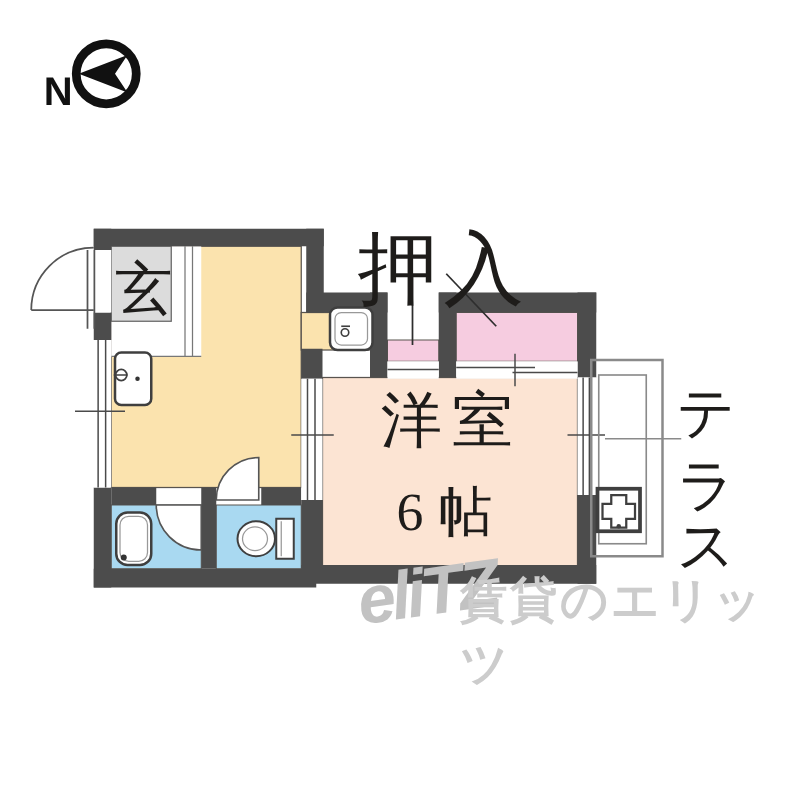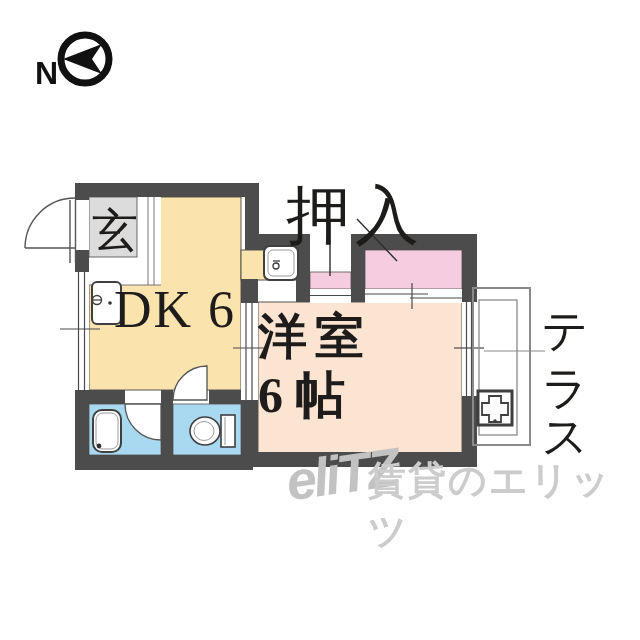--- a/index.html
+++ b/index.html
@@ -8,23 +8,23 @@
     font-family:"Liberation Serif","DejaVu Serif",serif;
   }
   .stage svg{position:absolute;left:0;top:0;}
   .label{
     position:absolute;color:#1e1c1a;white-space:nowrap;
     font-family:"Liberation Serif","DejaVu Serif",serif;
   }
   .lbl-genkan{left:92px;top:200px;font-size:46px;}
   .lbl-dk{left:114px;top:280px;font-size:52px;letter-spacing:2px;}
   .lbl-oshiire{left:286px;top:172px;font-size:64px;letter-spacing:5px;}
-  .lbl-yoshitsu{left:258px;top:308px;width:207px;font-weight:bold;}
+  .lbl-yoshitsu{left:258px;top:308px;width:207px;text-align:center;}
   .lbl-yoshitsu .l1{font-size:49px;letter-spacing:8px;line-height:58px;}
-  .lbl-yoshitsu .l2{font-size:50px;letter-spacing:12px;line-height:58px;}
+  .lbl-yoshitsu .l2{font-size:43px;letter-spacing:12px;line-height:58px;margin-top:16px;}
   .lbl-terrace{
     left:541px;top:284px;font-size:46px;line-height:48px;
     writing-mode:vertical-rl;text-orientation:upright;letter-spacing:2px;
   }
   .wm-logo{
     position:absolute;left:286px;top:443px;font-size:54px;font-weight:bold;font-style:italic;
     letter-spacing:-3px;color:#c2c2c2;transform:rotate(-8deg);
     font-family:"Liberation Sans","DejaVu Sans",sans-serif;
   }
   .wm-text{
@@ -163,21 +163,20 @@
     </g>
 
     <g>
       <text x="35" y="84" font-size="32" font-weight="bold" font-family="Liberation Sans, DejaVu Sans, sans-serif" fill="#111111">N</text>
       <circle cx="85" cy="59" r="24" fill="#ffffff" stroke="#111111" stroke-width="7"></circle>
       <polygon points="63,59 102,44 92,59 102,74" fill="#111111"></polygon>
     </g>
   </svg>
 
   <div class="label lbl-genkan">玄</div>
-  <div class="label lbl-dk">DK 6</div>
   <div class="label lbl-oshiire">押入</div>
   <div class="label lbl-yoshitsu">
     <div class="l1">洋室</div>
     <div class="l2">6帖</div>
   </div>
   <div class="label lbl-terrace">テラス</div>
 
   <div class="wm-logo">eliTZ</div>
   <div class="wm-text">賃貸のエリッツ</div>
 

